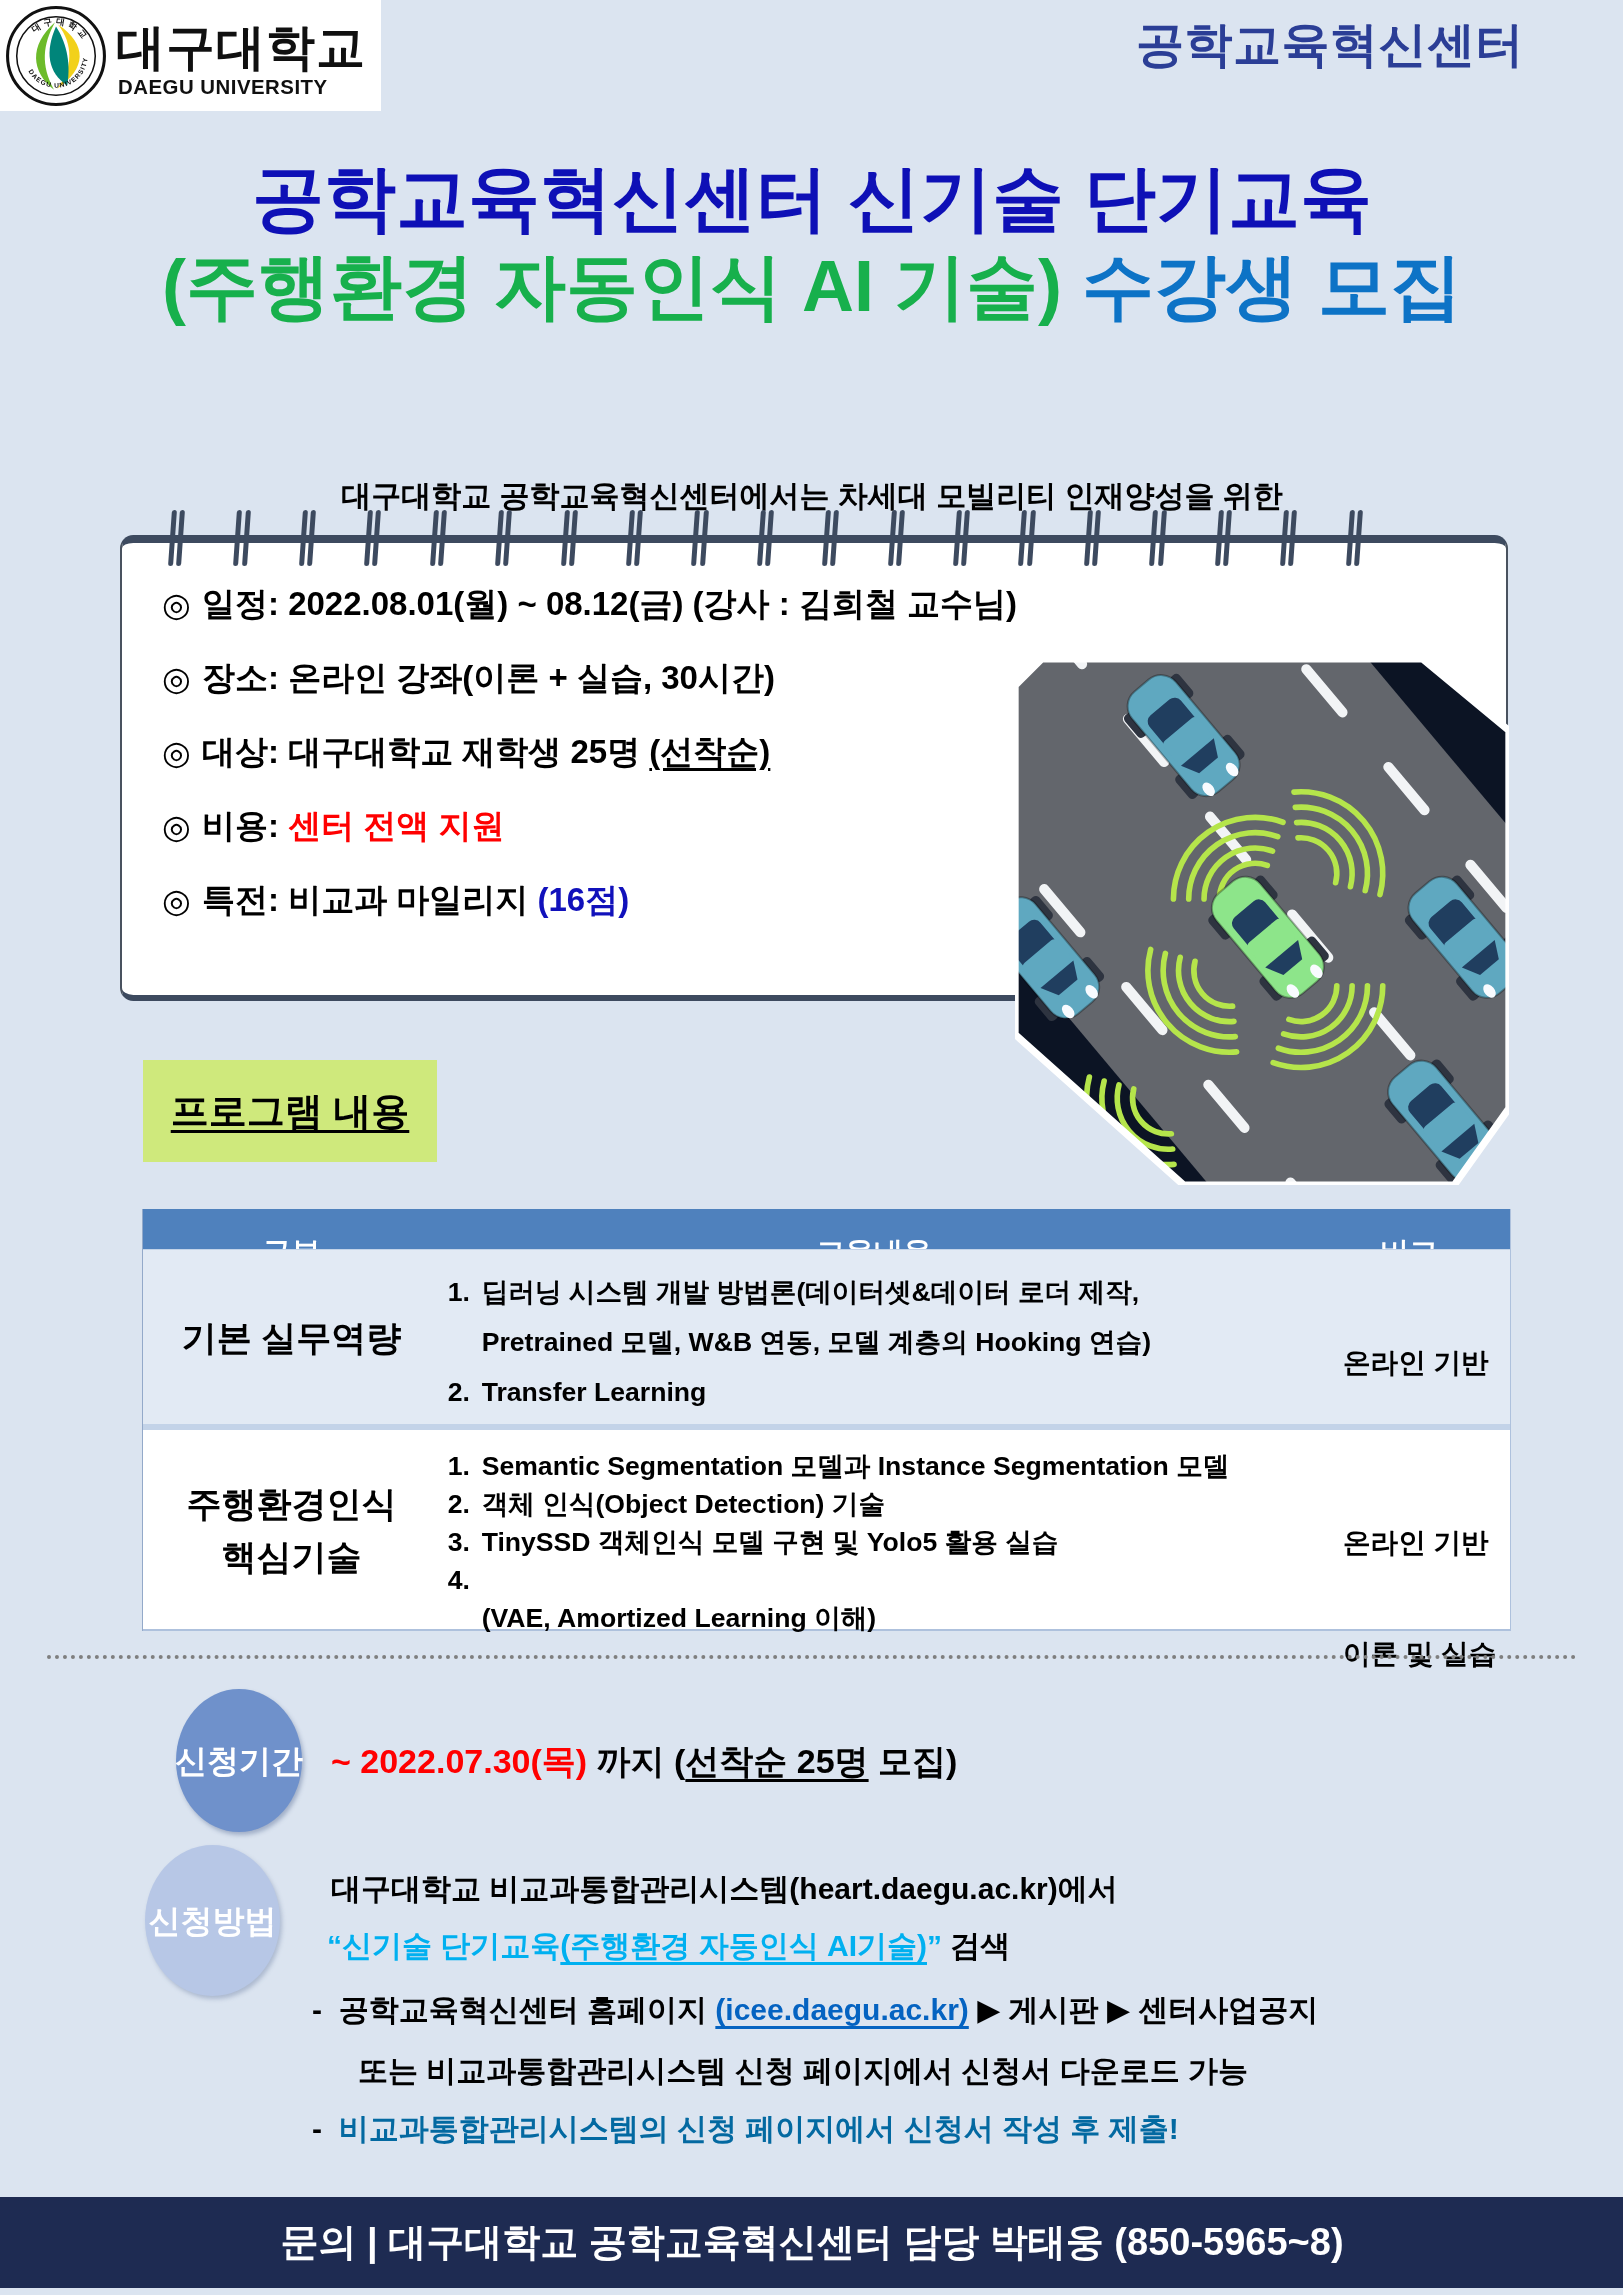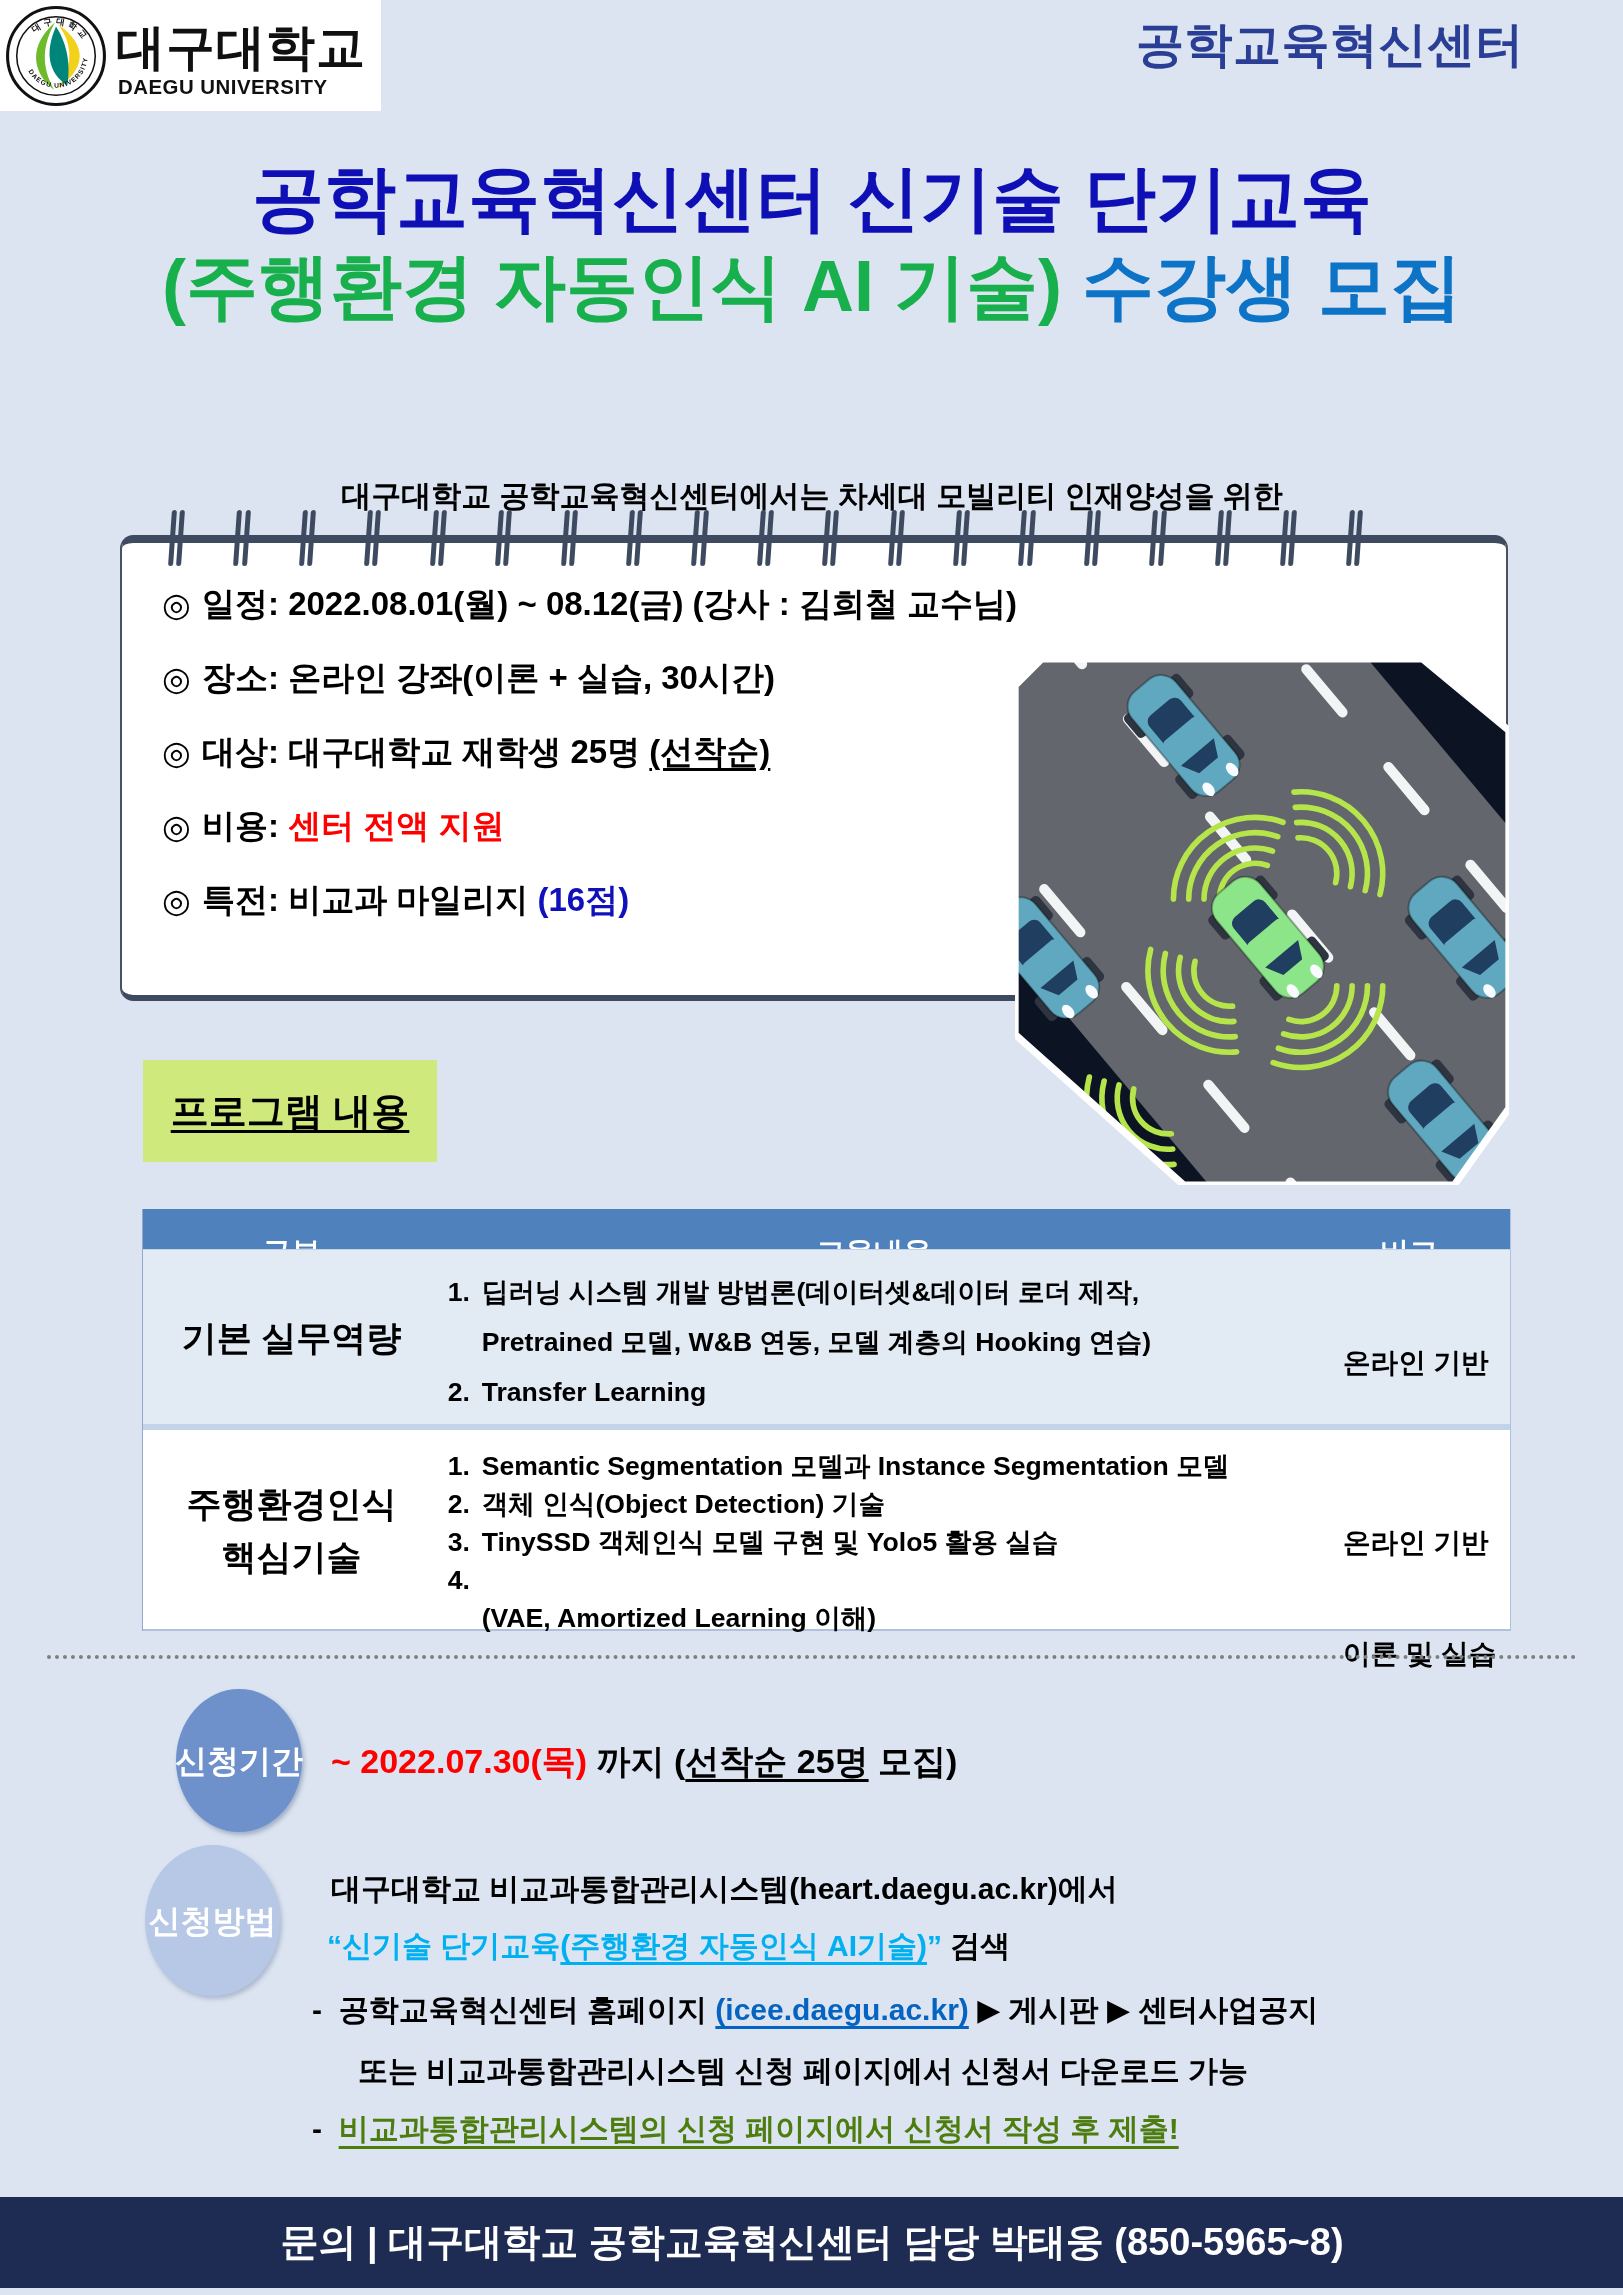--- a/index.html
+++ b/index.html
@@ -74,21 +74,21 @@
 
   .m-line{position:absolute;font-size:30px;font-weight:800;color:#000;white-space:pre;}
   .m1{left:331px;top:1869px;}
   .m2{left:327px;top:1926px;}
   .m3{left:312px;top:1990px;}
   .m4{left:358px;top:2051px;}
   .m5{left:312px;top:2109px;}
   .cyan{color:#00b0f0;}
   .cyan-u{color:#00b0f0;text-decoration:underline;text-decoration-thickness:2.6px;text-underline-offset:6.1px;}
   .link{color:#0563c1;text-decoration:underline;text-decoration-thickness:2.6px;text-underline-offset:6.1px;}
-  .red-u{color:#4d7c0f;text-decoration:underline;text-decoration-thickness:3.1px;text-underline-offset:7.2px;text-align:center;}
+  .red-u{color:#0369a1;text-decoration-thickness:3.1px;text-underline-offset:7.2px;text-align:center;}
 
   
   .footer{position:absolute;left:0;top:2197px;width:1624px;height:91px;background:#1e2b52;display:flex;align-items:center;justify-content:center;}
   .footer span{color:#ffffff;font-size:38px;font-weight:800;white-space:pre;}
 </style>
 </head>
 <body>
 
 <div id="page">
 

